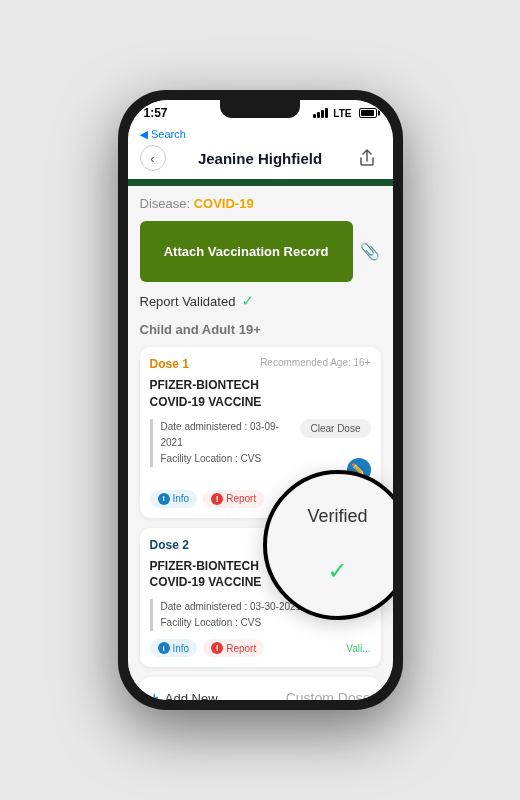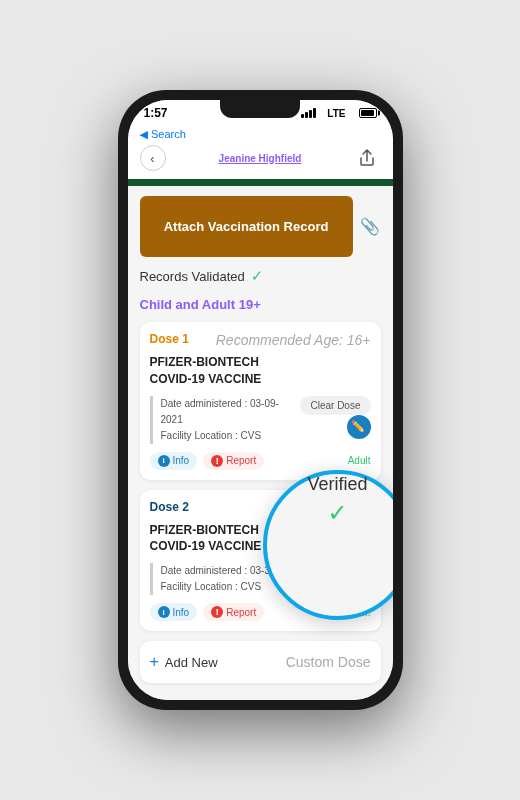--- a/index.html
+++ b/index.html
@@ -46,21 +46,21 @@
     }
 
     .status-time {
       font-size: 12px;
       font-weight: 700;
     }
 
     .status-icons {
       display: flex;
       align-items: flex-start;
-      gap: 9px;
+      gap: 3px;
       font-size: 10px;
     }
 
     .signal-bars {
       display: flex;
       gap: 1px;
       align-items: flex-end;
     }
     .signal-bars span {
       background: #000;
@@ -123,24 +123,23 @@
       border-radius: 50%;
       display: flex;
       align-items: center;
       justify-content: center;
       cursor: pointer;
       color: #555;
       font-size: 13px;
     }
 
     .nav-title {
-      font-size: 10px;
+      font-size: 15px;
       font-weight: 600;
-      color: #8b5cf6;
-      text-decoration: underline;
+      color: #0f172a;
     }
 
     .nav-share-btn {
       width: 26px;
       height: 26px;
       display: flex;
       align-items: center;
       justify-content: center;
       cursor: pointer;
       font-size: 16px;
@@ -171,21 +170,21 @@
     }
 
     .attach-row {
       display: flex;
       align-items: center;
       gap: 8px;
       margin-bottom: 10px;
     }
 
     .attach-btn {
-      background: #a16207;
+      background: #4d7c0f;
       color: #fff;
       border: none;
       border-radius: 6px;
       padding: 23px 16px;
       font-size: 13px;
       font-weight: 600;
       cursor: pointer;
       flex: 1;
     }
 
@@ -206,21 +205,21 @@
     }
 
     .check-icon {
       color: #2ecc71;
       font-size: 15px;
     }
 
     .section-title {
       font-size: 13px;
       font-weight: 700;
-      color: #8b5cf6;
+      color: #737373;
       margin-bottom: 10px;
     }
 
     .dose-card {
       background: #fff;
       border-radius: 10px;
       padding: 10px;
       margin-bottom: 10px;
       box-shadow: 0 1px 4px rgba(0,0,0,0.08);
     }
@@ -234,22 +233,21 @@
     }
 
     .dose-title {
       color: #e08500;
       font-size: 12px;
       font-weight: 700;
     }
 
     .recommended-age {
       color: #aaa;
-      font-size: 14px;
-      font-style: italic;
+      font-size: 10px;
     }
 
     .dose-vaccine-name {
       font-size: 12px;
       font-weight: 700;
       color: #222;
       margin-bottom: 8px;
       line-height: 1.4;
     }
 
@@ -388,28 +386,29 @@
     }
 
     
     .verified-overlay {
       position: absolute;
       bottom: 80px;
       right: -20px;
       width: 150px;
       height: 150px;
       background: #f5f5f5;
-      border: 4px solid #0ea5e9;
+      border: 4px solid #000000;
       border-radius: 50%;
       display: flex;
       flex-direction: column;
       align-items: center;
-      justify-content: flex-start;
+      justify-content: center;
       z-index: 100;
       box-shadow: 0 4px 20px rgba(0,0,0,0.2);
+      gap: 26px;
     }
 
     .verified-text {
       font-size: 18px;
       font-weight: 500;
       color: #333;
       margin-bottom: 4px;
     }
 
     .verified-check {
@@ -466,45 +465,49 @@
           <svg width="16" height="18" viewBox="0 0 16 18" fill="none">
             <path d="M8 1v11M8 1L4 5M8 1l4 4" stroke="#555" stroke-width="1.5" stroke-linecap="round" stroke-linejoin="round"></path>
             <path d="M2 9v6a1 1 0 001 1h10a1 1 0 001-1V9" stroke="#555" stroke-width="1.5" stroke-linecap="round"></path>
           </svg>
         </div>
       </div>
     </div>
 
     <div class="content" style="position:relative;">
 
+      <div class="disease-row">
+        <span class="disease-label">Disease:</span>
+        <span class="disease-value">COVID-19</span>
+      </div>
 
       <div class="attach-row">
         <button class="attach-btn">Attach Vaccination Record</button>
         <span class="paperclip-icon">📎</span>
       </div>
 
       <div class="validated-row">
-        <span>Records Validated</span>
+        <span>Report Validated</span>
         <span class="check-icon">✓</span>
       </div>
 
       <div class="section-title">Child and Adult 19+</div>
 
       <div class="dose-card">
         <div class="dose-card-header">
           <span class="dose-title">Dose 1</span>
           <span class="recommended-age">Recommended Age: 16+</span>
         </div>
         <div class="dose-vaccine-name">PFIZER-BIONTECH<br>COVID-19 VACCINE</div>
         <div class="dose-info-row">
           <div class="dose-details">
             <div>Date administered : 03-09-2021</div>
             <div>Facility Location : CVS</div>
           </div>
-          <div style="display:flex;flex-direction:column;align-items:flex-end;gap:0;">
+          <div style="display:flex;flex-direction:column;align-items:flex-end;gap:20px;">
             <button class="clear-dose-btn">Clear Dose</button>
             <div class="edit-icon-btn">✏️</div>
           </div>
         </div>
         <div class="dose-actions">
           <button class="info-btn">
             <span class="info-circle">i</span>
             <span>Info</span>
           </button>
           <button class="report-btn">

